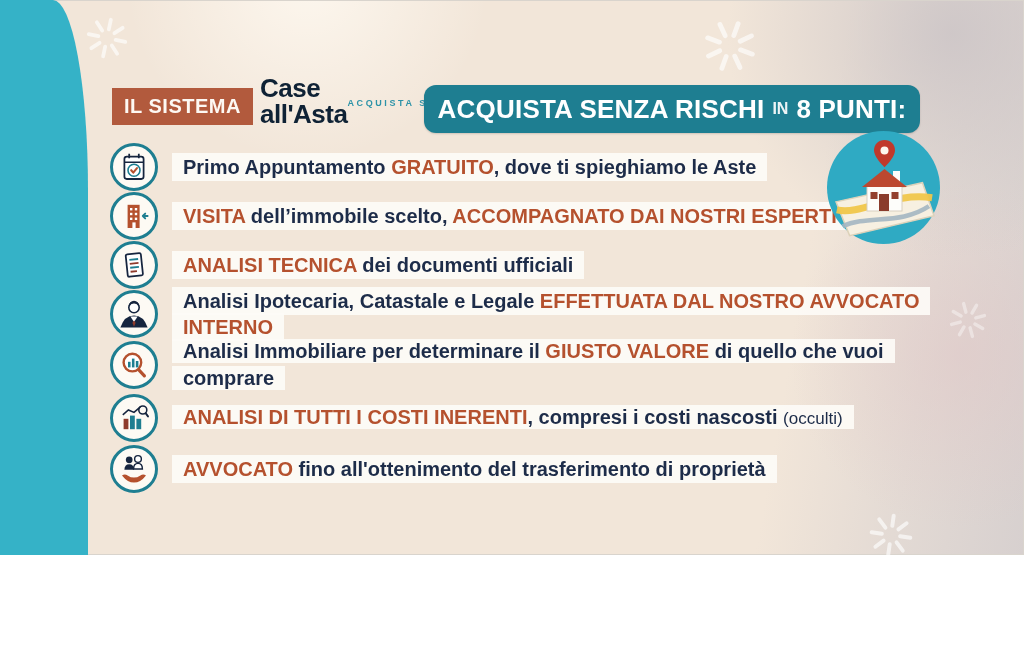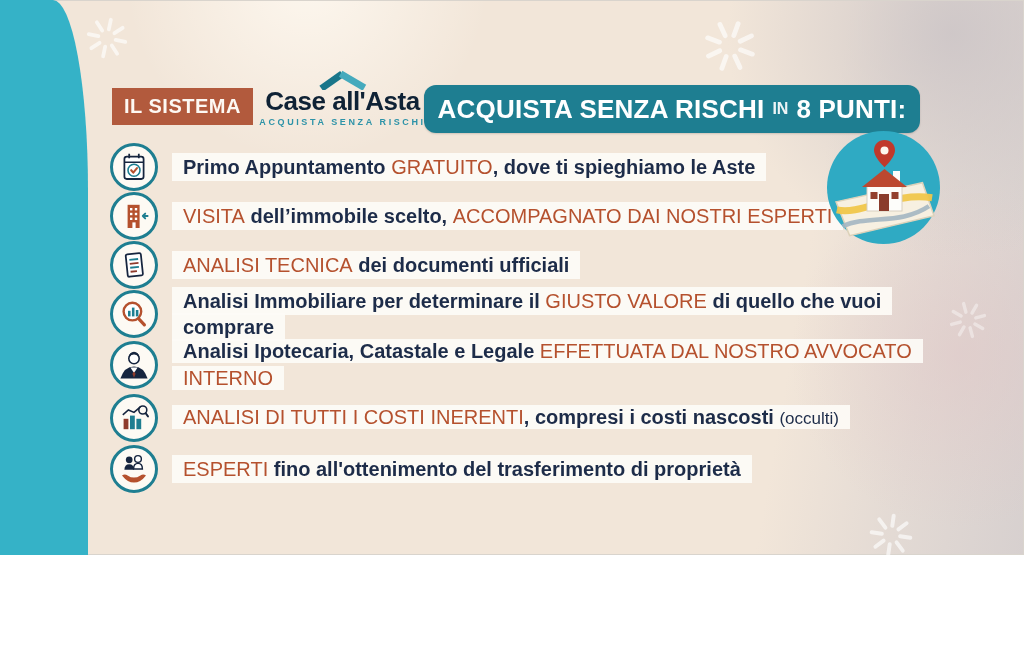--- a/index.html
+++ b/index.html
@@ -33,21 +33,21 @@
   .sparkle svg line{stroke:rgba(255,255,255,0.8);stroke-width:3.4;stroke-linecap:round;}
   
   .sistema-box{
     position:absolute;left:112px;top:88px;width:141px;height:37px;
     background:var(--terracotta);color:#fdf8f3;
     font-size:20px;font-weight:bold;letter-spacing:.5px;
     display:flex;align-items:center;justify-content:center;
   }
   .logo{
     position:absolute;left:260px;top:70px;width:165px;height:62px;
-    display:flex;flex-direction:column;align-items:center;
+    display:flex;flex-direction:row;align-items:center;
   }
   .logo .roof{height:20px;margin-bottom:-2px;}
   .logo .logo-title{font-size:26px;font-weight:bold;color:#0f2235;letter-spacing:-.5px;line-height:1;}
   .logo .logo-tagline{font-size:9px;font-weight:bold;color:#2d93a8;letter-spacing:2.6px;margin-top:3px;white-space:nowrap;}
   .banner{
     position:absolute;left:424px;top:85px;width:496px;height:48px;
     background:var(--teal);border-radius:12px;
     display:flex;align-items:center;justify-content:center;color:#fff;
     box-shadow:0 1px 2px rgba(0,0,0,.15);
   }
@@ -65,21 +65,21 @@
   .icon-circle svg{width:40px;height:40px;display:block;}
   .text{margin-left:14px;font-size:20px;line-height:1.3;}
   .row:nth-child(5) .text{max-width:740px;}
   .row:nth-child(6) .text{max-width:770px;}
   .strip{
     background:var(--strip-bg);padding:3px 11px;
     -webkit-box-decoration-break:clone;box-decoration-break:clone;
   }
   .row:nth-child(5) .strip,.row:nth-child(6) .strip{padding-top:1px;padding-bottom:1px;line-height:1.26;}
   .seg-n{color:var(--dark);font-weight:bold;}
-  .seg-a{color:var(--accent);font-weight:normal;margin-top:16px;}
+  .seg-a{color:var(--accent);font-weight:bold;margin-top:16px;}
   .seg-ns{color:var(--dark);font-weight:normal;font-size:17px;}
   
   .illustration{position:absolute;left:827px;top:131px;width:113px;height:113px;z-index:3;}
 </style>
 </head>
 <body>
 
 <div class="canvas">
 
   <div class="side-band"></div>
@@ -223,40 +223,40 @@
       <line x1="20" y1="28" x2="31" y2="28" stroke="#1e7e91" stroke-width="2.4"></line>
       <line x1="20" y1="33" x2="28" y2="33" stroke="#8f3b2c" stroke-width="2.4"></line>
     </g>
   </svg>
         </div>
         <div class="text"><span class="strip"><span class="seg-a">ANALISI TECNICA</span><span class="seg-n"> dei documenti ufficiali</span></span></div>
       </div>
       <div class="row">
         <div class="icon-circle">
           <svg viewBox="0 0 50 50">
+    <path d="M8 42 q5 -15 17 -15 q12 0 17 15 z" fill="#16253f"></path>
+    <path d="M20.5 28 l4.5 7 l4.5 -7 z" fill="#fff"></path>
+    <path d="M25 33 l2 3 l-2 5 l-2 -5 z" fill="#8f3b2c"></path>
+    <circle cx="25" cy="17" r="6.5" fill="#fff" stroke="#16253f" stroke-width="2"></circle>
+    <path d="M18.5 15 a6.5 6.5 0 0 1 13 0 q-3 -3.5 -6.5 -3.5 q-3.5 0 -6.5 3.5 z" fill="#16253f"></path>
+  </svg>
+        </div>
+        <div class="text"><span class="strip"><span class="seg-n">Analisi Ipotecaria, Catastale e Legale </span><span class="seg-a">EFFETTUATA DAL NOSTRO AVVOCATO INTERNO</span></span></div>
+      </div>
+      <div class="row">
+        <div class="icon-circle">
+          <svg viewBox="0 0 50 50">
     <circle cx="23" cy="22" r="11" fill="#fff" stroke="#b5512e" stroke-width="3"></circle>
     <rect x="17.5" y="21" width="3.2" height="7" fill="#1e7e91"></rect>
     <rect x="22.4" y="17" width="3.2" height="11" fill="#1e7e91"></rect>
     <rect x="27.3" y="20" width="3.2" height="8" fill="#1e7e91"></rect>
     <line x1="31" y1="31" x2="38" y2="38.5" stroke="#b5512e" stroke-width="4" stroke-linecap="round"></line>
   </svg>
         </div>
         <div class="text"><span class="strip"><span class="seg-n">Analisi Immobiliare per determinare il </span><span class="seg-a">GIUSTO VALORE</span><span class="seg-n"> di quello che vuoi comprare</span></span></div>
-      </div>
-      <div class="row">
-        <div class="icon-circle">
-          <svg viewBox="0 0 50 50">
-    <path d="M8 42 q5 -15 17 -15 q12 0 17 15 z" fill="#16253f"></path>
-    <path d="M20.5 28 l4.5 7 l4.5 -7 z" fill="#fff"></path>
-    <path d="M25 33 l2 3 l-2 5 l-2 -5 z" fill="#8f3b2c"></path>
-    <circle cx="25" cy="17" r="6.5" fill="#fff" stroke="#16253f" stroke-width="2"></circle>
-    <path d="M18.5 15 a6.5 6.5 0 0 1 13 0 q-3 -3.5 -6.5 -3.5 q-3.5 0 -6.5 3.5 z" fill="#16253f"></path>
-  </svg>
-        </div>
-        <div class="text"><span class="strip"><span class="seg-n">Analisi Ipotecaria, Catastale e Legale </span><span class="seg-a">EFFETTUATA DAL NOSTRO AVVOCATO INTERNO</span></span></div>
       </div>
       <div class="row">
         <div class="icon-circle">
           <svg viewBox="0 0 50 50">
     <rect x="12" y="26" width="6" height="13" fill="#8f3b2c"></rect>
     <rect x="20" y="22" width="6" height="17" fill="#1e7e91"></rect>
     <rect x="28" y="26" width="6" height="13" fill="#1e7e91"></rect>
     <polyline points="11,21 18,15 25,18 33,11" fill="none" stroke="#16253f" stroke-width="2"></polyline>
     <circle cx="36" cy="15" r="5" fill="none" stroke="#16253f" stroke-width="2"></circle>
     <line x1="39.5" y1="19" x2="42.5" y2="23" stroke="#16253f" stroke-width="2.4" stroke-linecap="round"></line>
@@ -267,17 +267,17 @@
       <div class="row">
         <div class="icon-circle">
           <svg viewBox="0 0 50 50">
     <circle cx="19" cy="13.5" r="4.2" fill="#16253f"></circle>
     <path d="M13 26 q0 -7 6 -7 q6 0 6 7 z" fill="#16253f"></path>
     <circle cx="30" cy="12.5" r="4.2" fill="#fff" stroke="#16253f" stroke-width="1.8"></circle>
     <path d="M24.5 25 q0 -7 5.5 -7 q5.5 0 5.5 7 z" fill="#fff" stroke="#16253f" stroke-width="1.8"></path>
     <path d="M10 33 q7 9 15 9 q8 0 15 -9 q-3.5 -2.5 -7 0 q-8 5.5 -16 0 q-3.5 -2.5 -7 0 z" fill="#b5512e"></path>
   </svg>
         </div>
-        <div class="text"><span class="strip"><span class="seg-a">ESPERTI</span><span class="seg-n"> fino all'ottenimento del trasferimento di proprietà</span></span></div>
+        <div class="text"><span class="strip"><span class="seg-a">AVVOCATO</span><span class="seg-n"> fino all'ottenimento del trasferimento di proprietà</span></span></div>
       </div>
     </div>
 
 </div>
 
 </body></html>

